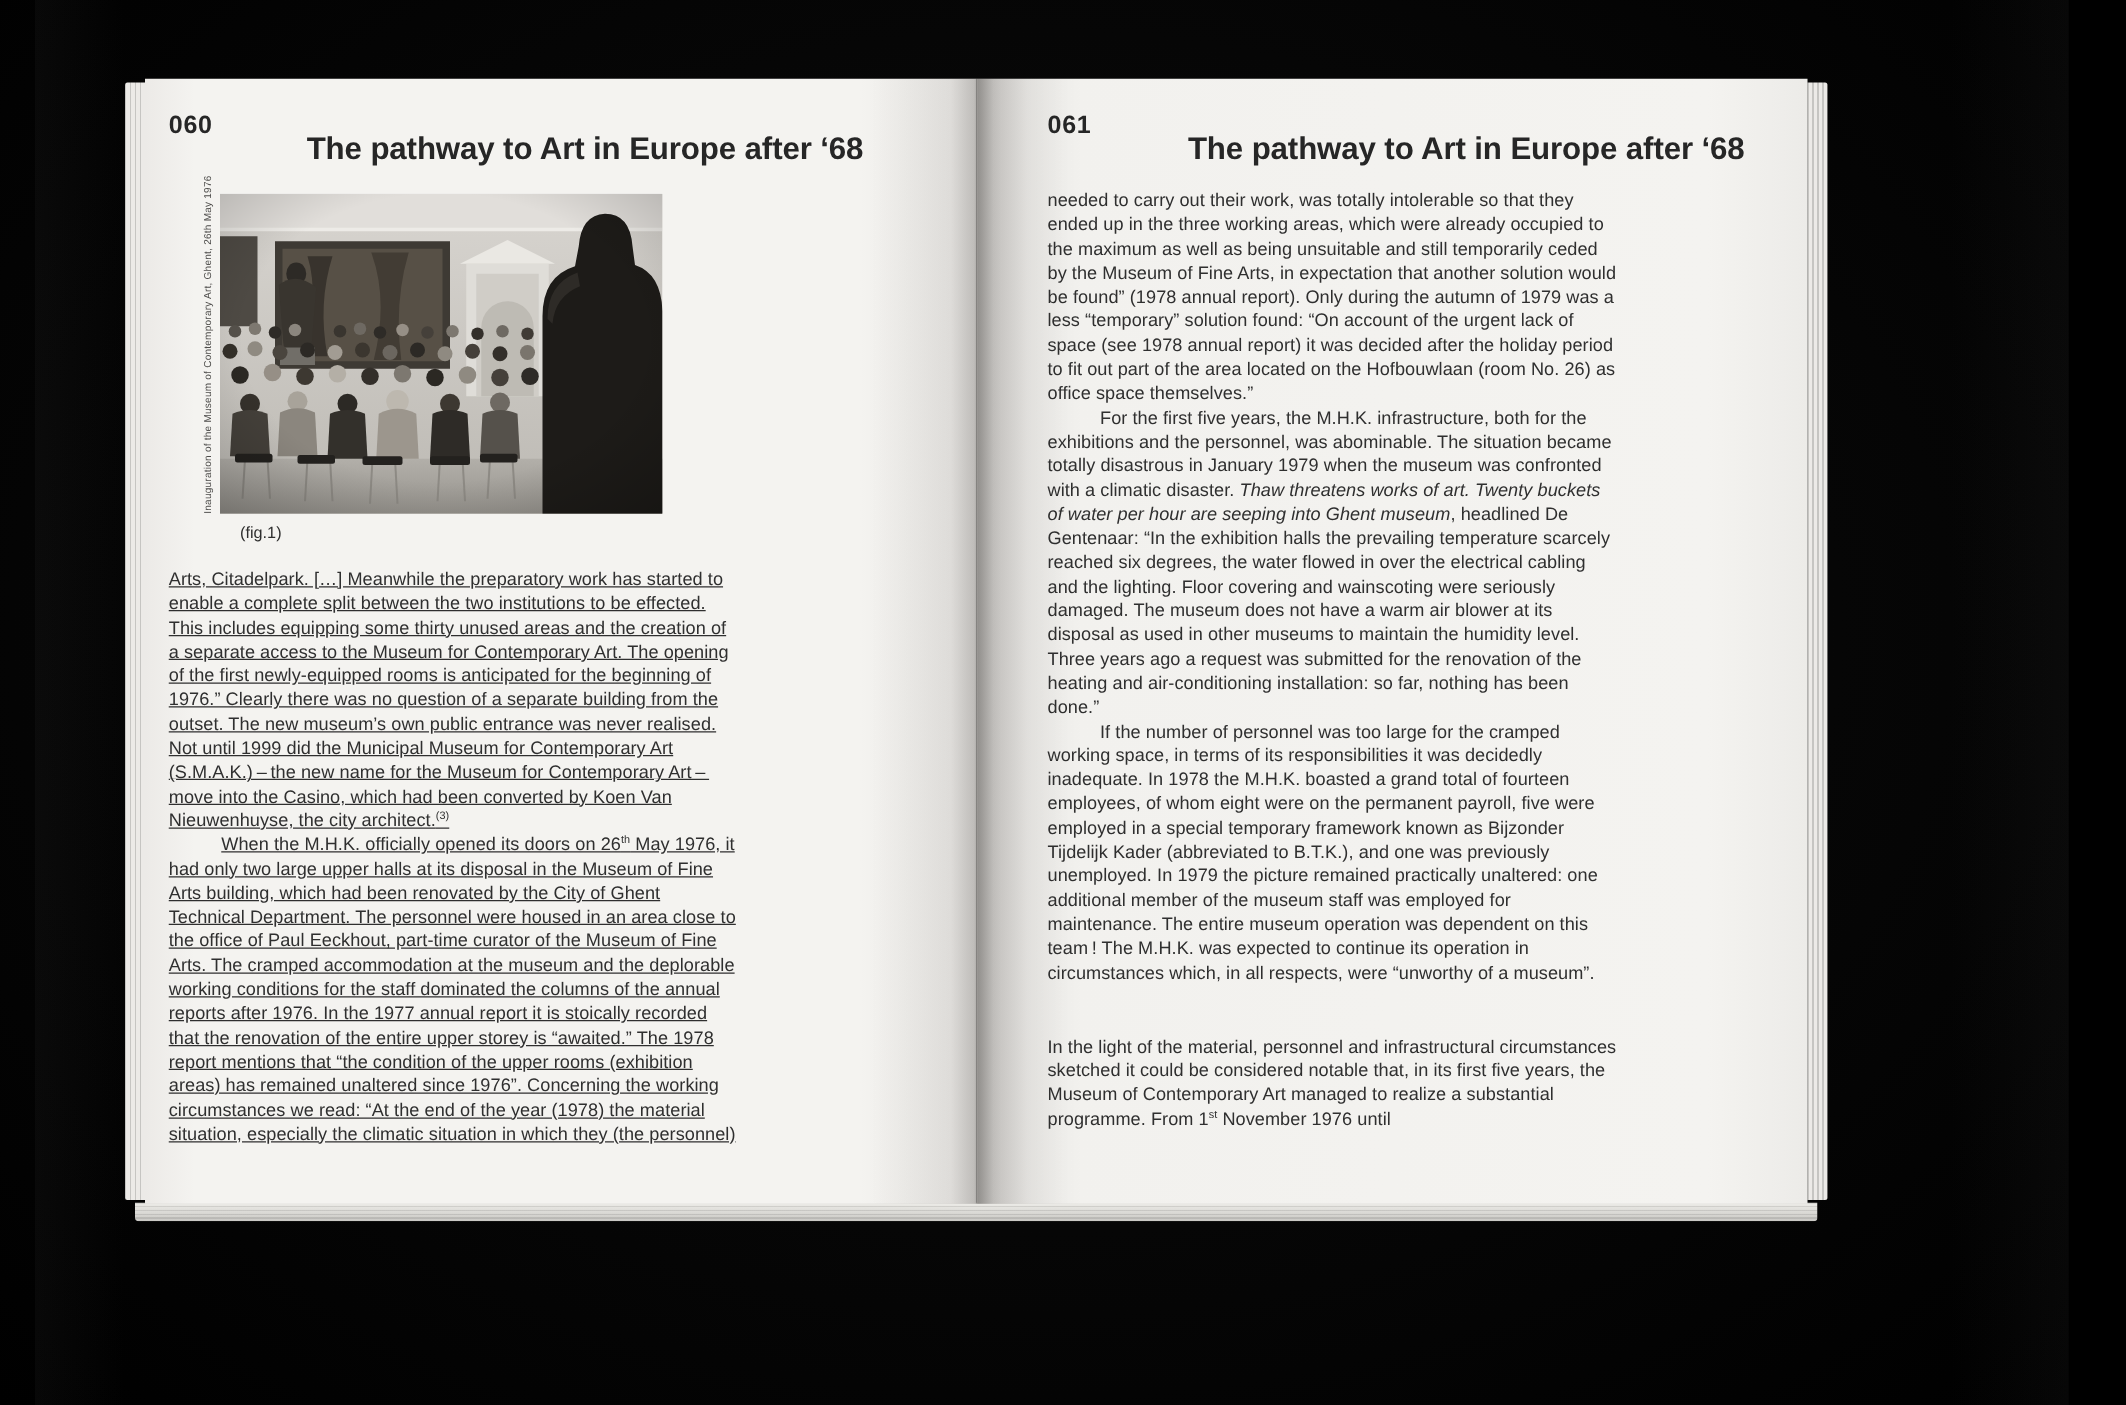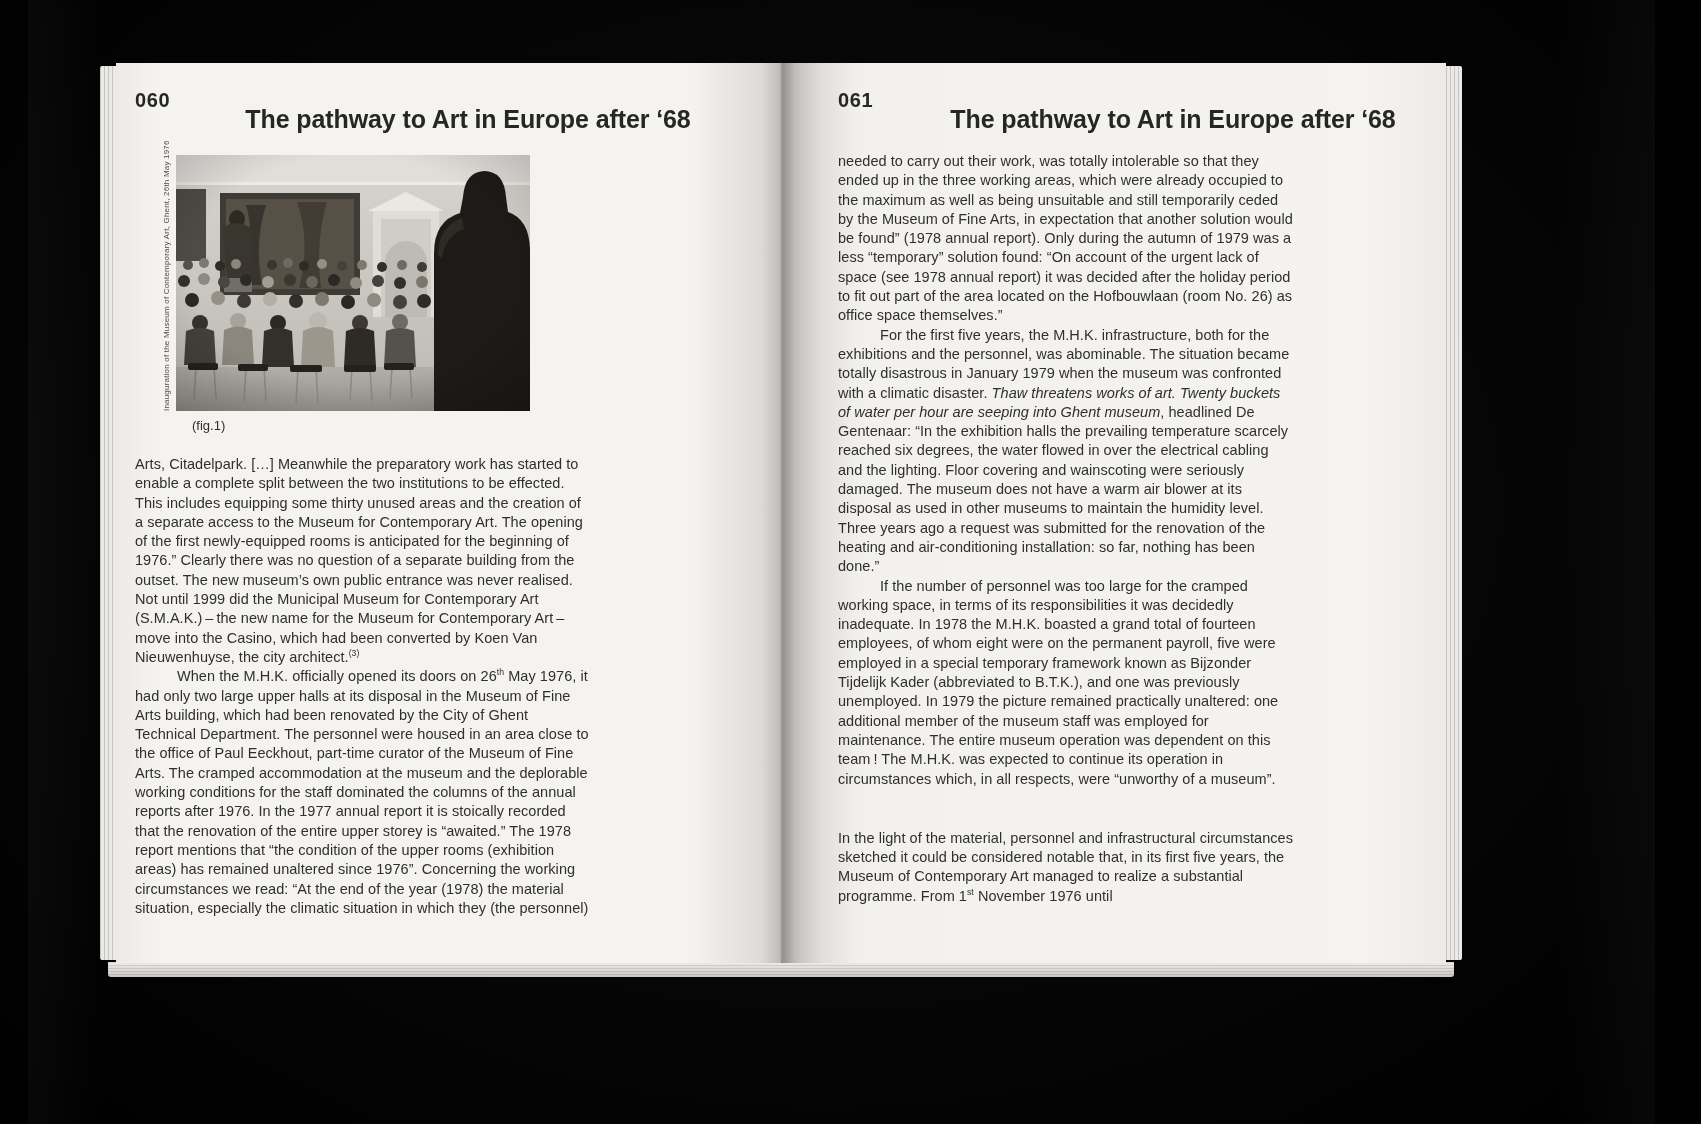--- a/index.html
+++ b/index.html
@@ -71,21 +71,21 @@
     position:absolute; left:-14px; bottom:0; height:256px;
     writing-mode:vertical-rl; transform:rotate(180deg);
     font-size:8px; color:#4c4b49; letter-spacing:0.2px; white-space:nowrap;
   }
   .figlabel { position:absolute; left:16px; top:263px; font-size:13px; color:#2e2e2e; }
 
   .body-text {
     position:absolute; width:457px; font-size:14.5px; line-height:19.3px;
     color:#2f2f2f; text-align:left; letter-spacing:0.05px;
   }
-  .left-page  .body-text { left:19px; top:392px; }
+  .left-page  .body-text { left:19px; top:392px;text-decoration:underline; }
   .right-page .body-text { left:57px; top:89px; }
 
   .body-para { margin:0; }
   .body-para.indent { text-indent:42px; }
   .body-para.gap { margin-top:40px; }
   .body-text sup { font-size:0.6em; vertical-align:super; line-height:0; }
   .body-text em { font-style:italic; }
 </style>
 </head>
 <body>

